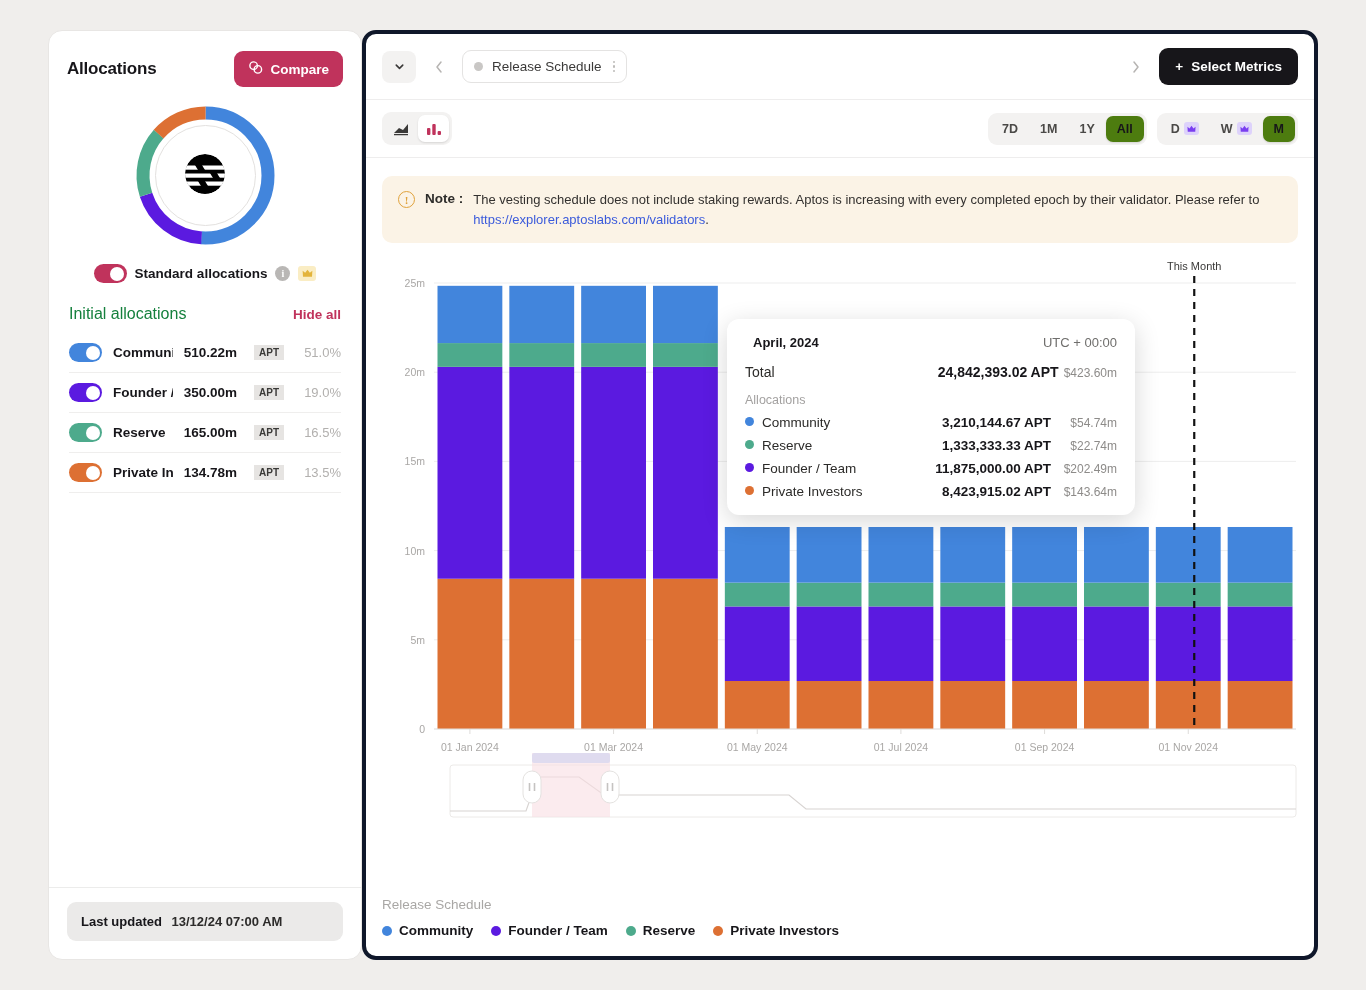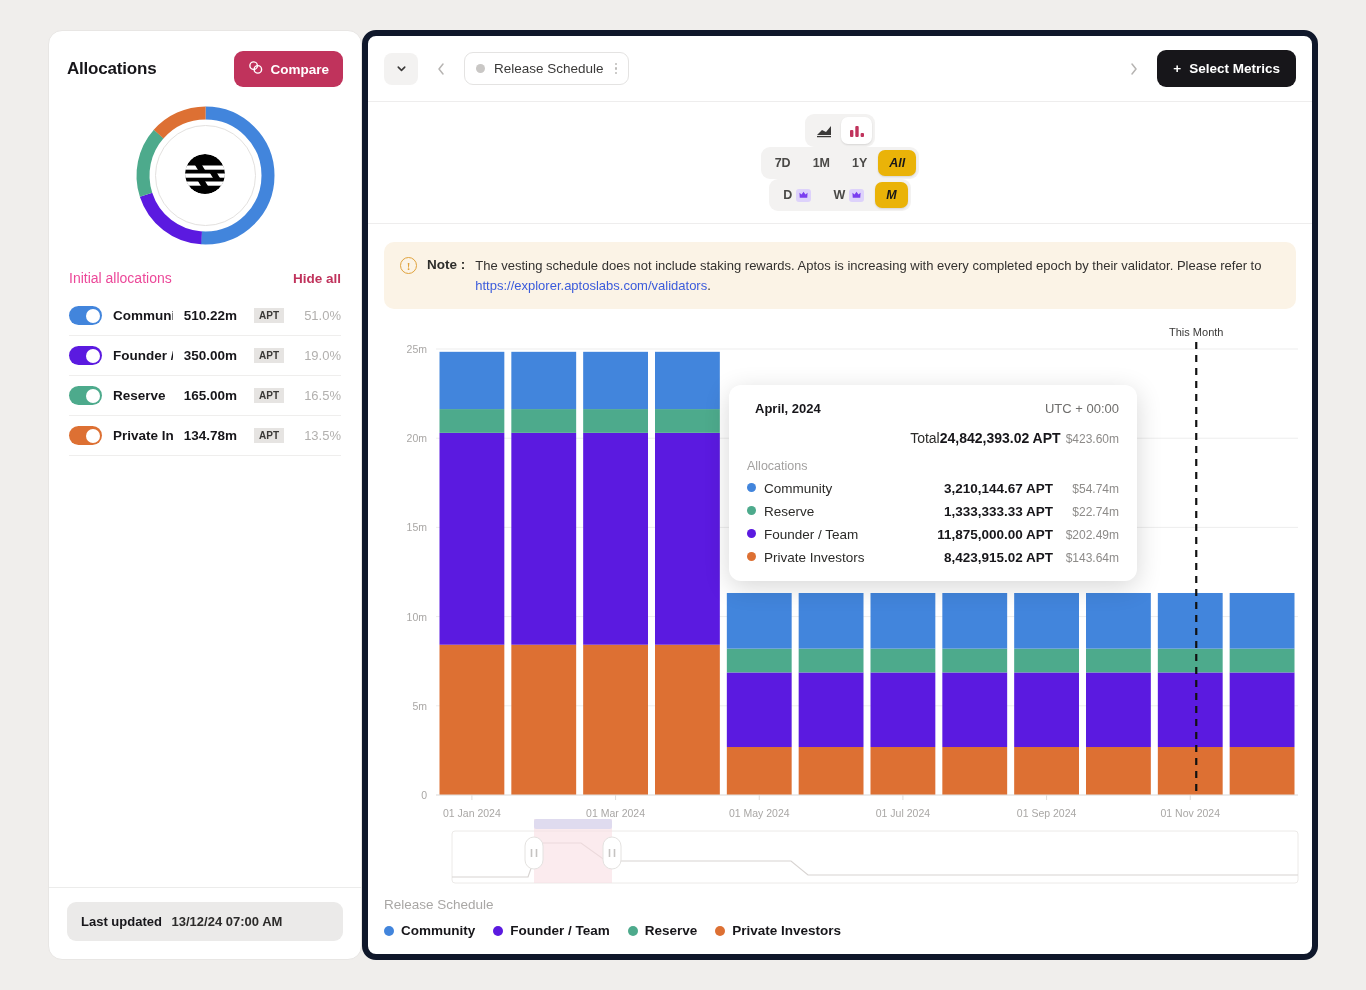--- a/index.html
+++ b/index.html
@@ -48,21 +48,21 @@
   .info-icon {
     width: 15px; height: 15px; border-radius: 50%; background: #b9b7b5; color: #fff;
     font-size: 10px; font-weight: 700; display: flex; align-items: center; justify-content: center;
     font-family: "Liberation Serif", serif; cursor: pointer;
   }
   .crown-badge { width: 18px; height: 15px; background: #faedc4; border-radius: 3px;
     display: flex; align-items: center; justify-content: center; cursor: pointer; }
 
   .alloc-head { display: flex; align-items: center; justify-content: space-between;
     padding: 22px 20px 10px 20px; }
-  .alloc-head .ttl { font-size: 14px; color: #ec4899; }
+  .alloc-head .ttl { font-size: 16px; color: #15803d; }
   .hide-all { font-size: 13.5px; font-weight: 700; color: #c0335c; cursor: pointer; }
 
   .alloc-list { padding: 0 20px; }
   .alloc-row {
     display: flex; align-items: center; gap: 11px;
     padding: 10px 0; border-bottom: 1px solid #efeeed;
   }
   .alloc-row:last-child { border-bottom: 1px solid #efeeed; }
   .a-name { font-size: 13.5px; font-weight: 700; color: #17161a; flex: 1;
     white-space: nowrap; overflow: hidden; }
@@ -73,21 +73,21 @@
 
   .sb-foot { margin-top: auto; padding: 14px 18px 18px 18px; border-top: 1px solid #ececeb; }
   .last-upd { background: #ebeae9; border-radius: 9px; padding: 12px 14px; font-size: 13px; }
   .last-upd .lbl { font-weight: 700; color: #17161a; }
   .last-upd .val { font-weight: 700; color: #2c2b2a; margin-left: 6px; }
 
   
   .main {
     position: absolute; left: 362px; top: 30px;
     width: 956px; height: 930px;
-    background: #fff; border-radius: 14px; border: 6px solid #0f172a;
+    background: #fff; border-radius: 14px; border: 4px solid #0f172a;
     display: flex; flex-direction: column;
   }
   .topbar { display: flex; align-items: center; gap: 10px; padding: 14px 16px; border-bottom: 1px solid #eeeded; }
   .chev-btn { width: 34px; height: 32px; background: #f3f2f1; border-radius: 8px;
     display: flex; align-items: center; justify-content: center; cursor: pointer; border: none; }
   .arrow-btn { width: 26px; height: 32px; display: flex; align-items: center; justify-content: center;
     color: #b6b4b2; cursor: pointer; background: none; border: none; font-size: 15px; }
   .tab-pill { display: flex; align-items: center; gap: 9px; border: 1px solid #e4e3e2;
     border-radius: 9px; padding: 8px 11px; background: #fff; cursor: pointer; }
   .tab-dot { width: 9px; height: 9px; border-radius: 50%; background: #c9c7c5; flex: none; }
@@ -95,31 +95,31 @@
   .kebab { display: flex; flex-direction: column; gap: 2px; margin-left: 2px; }
   .kebab i { width: 2.5px; height: 2.5px; border-radius: 50%; background: #bdbbb9; display: block; }
   .spacer { flex: 1; }
   .select-metrics {
     display: flex; align-items: center; gap: 8px;
     background: #17161a; color: #fff; border: none; border-radius: 9px;
     padding: 11px 16px; font-size: 13.5px; font-weight: 600; cursor: pointer;
     font-family: "Liberation Sans", sans-serif;
   }
 
-  .ctrlbar { display: flex; align-items: center; padding: 12px 16px; border-bottom: 1px solid #eeeded; flex-direction: column; }
+  .ctrlbar { display: flex; align-items: center; padding: 12px 16px; border-bottom: 1px solid #eeeded; }
   .chart-type { display: flex; background: #f3f2f1; border-radius: 9px; padding: 3px; gap: 2px; }
   .ct-btn { width: 31px; height: 27px; border-radius: 7px; display: flex; align-items: center;
     justify-content: center; cursor: pointer; background: none; border: none; }
   .ct-btn.active { background: #fff; box-shadow: 0 1px 2px rgba(0,0,0,.12); }
 
   .range-group { display: flex; background: #f3f2f1; border-radius: 9px; padding: 3px; }
   .rg-btn { padding: 6px 11px; border-radius: 7px; font-size: 12.5px; font-weight: 700;
     color: #4a4947; cursor: pointer; background: none; border: none;
     font-family: "Liberation Sans", sans-serif; display: flex; align-items: center; gap: 4px; }
-  .rg-btn.active { background: #eab308; box-shadow: 0 1px 2px rgba(0,0,0,.12); color: #17161a; font-style: italic; }
+  .rg-btn.active { background: #4d7c0f; box-shadow: 0 1px 2px rgba(0,0,0,.12); color: #17161a; }
   .mini-crown { width: 15px; height: 13px; background: #ddd2fb; border-radius: 3px;
     display: flex; align-items: center; justify-content: center; }
 
   .note {
     margin: 18px 16px 0 16px; background: #fbf3e6; border-radius: 10px;
     display: flex; gap: 10px; padding: 14px 16px;
   }
   .note-icon { width: 17px; height: 17px; border-radius: 50%; border: 1.6px solid #e0a23c;
     color: #e0a23c; font-size: 11px; font-weight: 700; display: flex; align-items: center;
     justify-content: center; flex: none; margin-top: 1px; font-family: "Liberation Serif", serif; }
@@ -132,21 +132,21 @@
   .chart-svg { display: block; }
 
   .tooltip {
     position: absolute; left: 345px; top: 58px; width: 408px;
     background: #fff; border-radius: 12px; padding: 16px 18px;
     box-shadow: 0 6px 26px rgba(0,0,0,.16); z-index: 20;
   }
   .tt-head { display: flex; justify-content: space-between; align-items: baseline; margin-left: 8px; }
   .tt-date { font-size: 13px; font-weight: 700; color: #17161a; }
   .tt-tz { font-size: 13px; color: #6f6e6c; }
-  .tt-total { display: flex; justify-content: flex-end; align-items: baseline; margin-top: 13px; }
+  .tt-total { display: flex; justify-content: space-between; align-items: baseline; margin-top: 13px; }
   .tt-total .lbl { font-size: 14px; color: #2c2b29; }
   .tt-total .num { font-size: 14px; font-weight: 700; color: #17161a; }
   .tt-total .usd { font-size: 12px; color: #8d8b89; margin-left: 5px; }
   .tt-sub { font-size: 12.5px; color: #a3a1a0; margin-top: 12px; }
   .tt-row { display: flex; align-items: baseline; margin-top: 8px; }
   .tt-dot { width: 9px; height: 9px; border-radius: 50%; margin-right: 8px; flex: none;
     position: relative; top: -1px; }
   .tt-name { font-size: 13.5px; color: #2c2b29; }
   .tt-amt { margin-left: auto; font-size: 13.5px; font-weight: 700; color: #17161a; }
   .tt-usd { font-size: 12px; color: #8d8b89; margin-left: 10px; min-width: 56px; text-align: right; }
@@ -207,20 +207,30 @@
             <g clip-path="url(#cp)" fill="#000">
               <path d="M16 16.5 l7 0 l4 6.5 l-7 0 z"></path>
               <path d="M31 24.5 l7 0 l4 6.5 l-7 0 z"></path>
               <path d="M19 32.5 l7 0 l4 6.5 l-7 0 z"></path>
             </g>
           </svg>
         </span>
       </div>
     </div>
 
+    <div class="std-row">
+      <span class="toggle" style="background:#c0335c"></span>
+      <span class="std-label">Standard allocations</span>
+      <span class="info-icon">i</span>
+      <span class="crown-badge">
+        <svg width="11" height="9" viewBox="0 0 12 10" fill="#e3b43c">
+          <path d="M1 8.5 L0.6 2 L3.4 4.3 L6 0.8 L8.6 4.3 L11.4 2 L11 8.5 Z"></path>
+        </svg>
+      </span>
+    </div>
 
     <div class="alloc-head">
       <span class="ttl">Initial allocations</span>
       <span class="hide-all">Hide all</span>
     </div>
 
     <div class="alloc-list" id="alloc-list">
         <div class="alloc-row">
           <span class="toggle" style="background:#4285dc"></span>
           <span class="a-name">Community</span>

